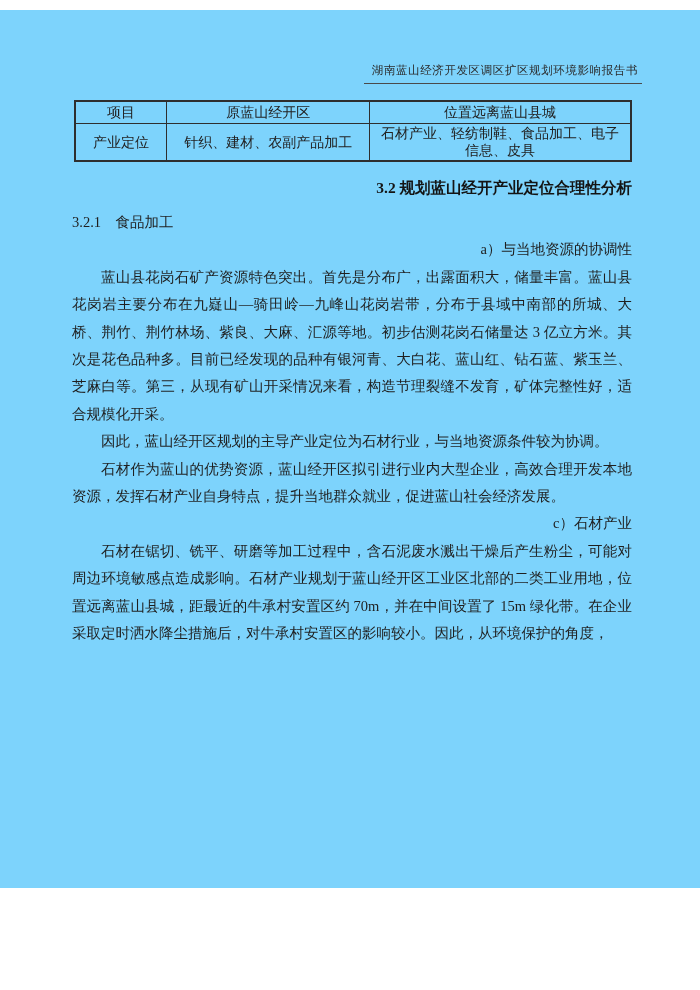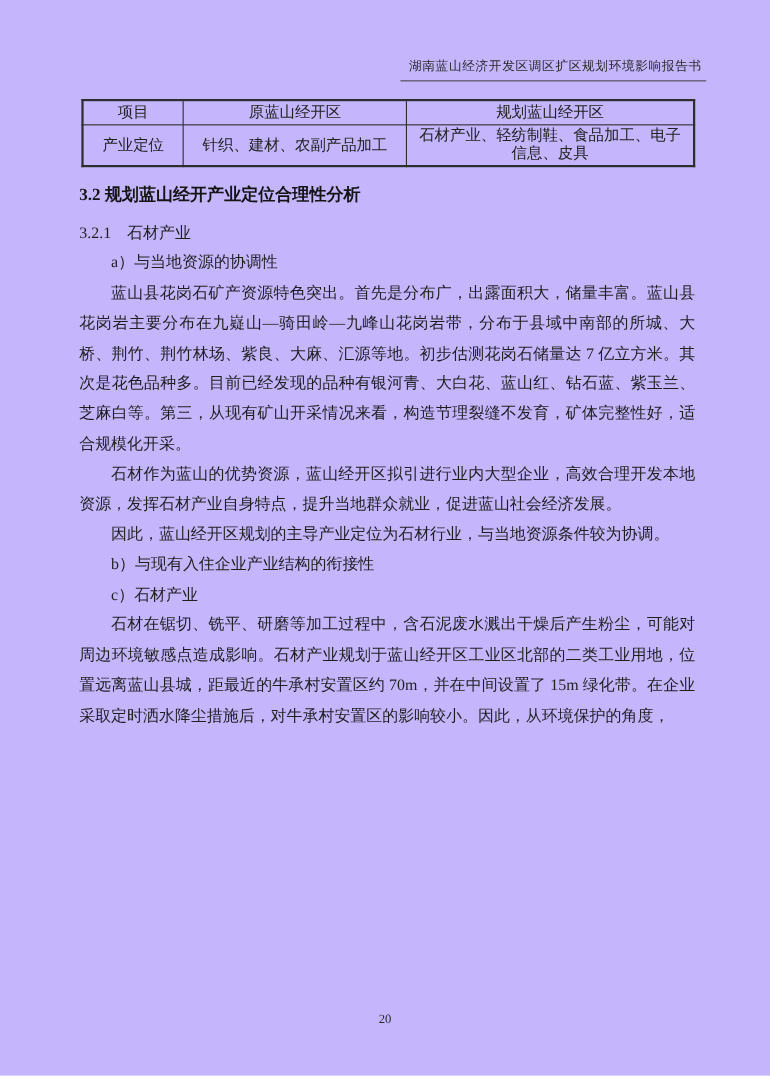--- a/index.html
+++ b/index.html
@@ -1,23 +1,24 @@
 <!DOCTYPE html>
 <html lang="zh"><head>
 <meta charset="utf-8">
 <style>
   html, body { margin: 0; padding: 0; background: #ffffff; }
   .page {
     position: relative;
     width: 700px;
-    height: 978px;
-    background: #c4b5fd;
+    height: 878px;
+    background: #7dd3fc;
     font-family: "Liberation Serif", "DejaVu Serif", serif;
     color: #1c1c1c;
     overflow: hidden;
+    margin-top: 10px;
   }
   .doc-header {
     position: absolute;
     top: 53px;
     right: 58px;
     font-size: 11.5px;
     letter-spacing: 0.6px;
     color: #2a2a2a;
     padding: 0 4px 5px 8px;
     border-bottom: 1px solid #4a4a4a;
@@ -55,38 +56,38 @@
     font-size: 14.5px;
     line-height: 27.4px;
     text-align: justify;
     color: #1f1f1f;
   }
   .sec-heading {
     font-size: 15.5px;
     font-weight: bold;
     line-height: 30px;
     margin: 0 0 6px 0;
-    text-align: left;
+    text-align: right;
     color: #141414;
   }
   .sub-heading {
     font-size: 14.5px;
     font-weight: normal;
     line-height: 27.4px;
     margin: 0;
     text-align: left;
   }
   .para {
     margin: 0;
     text-indent: 2em;
   }
   .list-item {
     margin: 0;
     text-indent: 2em;
-    text-align: left;
+    text-align: right;
   }
   .page-number {
     position: absolute;
     top: 921px;
     left: 0;
     width: 100%;
     text-align: center;
     font-size: 11.5px;
     color: #2a2a2a;
   }
@@ -101,39 +102,38 @@
   <table class="info-table">
     <colgroup>
       <col class="col-item">
       <col class="col-orig">
       <col class="col-planned">
     </colgroup>
     <thead>
       <tr>
         <th>项目</th>
         <th>原蓝山经开区</th>
-        <th>规划蓝山经开区</th>
+        <th>位置远离蓝山县城</th>
       </tr>
     </thead>
     <tbody>
       <tr>
         <td>产业定位</td>
         <td>针织、建材、农副产品加工</td>
         <td>石材产业、轻纺制鞋、食品加工、电子信息、皮具</td>
       </tr>
     </tbody>
   </table>
 
   <div class="doc-body">
     <h2 class="sec-heading">3.2 规划蓝山经开产业定位合理性分析</h2>
-    <h3 class="sub-heading">3.2.1　石材产业</h3>
+    <h3 class="sub-heading">3.2.1　食品加工</h3>
     <p class="list-item">a）与当地资源的协调性</p>
-    <p class="para">蓝山县花岗石矿产资源特色突出。首先是分布广，出露面积大，储量丰富。蓝山县花岗岩主要分布在九嶷山—骑田岭—九峰山花岗岩带，分布于县域中南部的所城、大桥、荆竹、荆竹林场、紫良、大麻、汇源等地。初步估测花岗石储量达 7 亿立方米。其次是花色品种多。目前已经发现的品种有银河青、大白花、蓝山红、钻石蓝、紫玉兰、芝麻白等。第三，从现有矿山开采情况来看，构造节理裂缝不发育，矿体完整性好，适合规模化开采。</p>
+    <p class="para">蓝山县花岗石矿产资源特色突出。首先是分布广，出露面积大，储量丰富。蓝山县花岗岩主要分布在九嶷山—骑田岭—九峰山花岗岩带，分布于县域中南部的所城、大桥、荆竹、荆竹林场、紫良、大麻、汇源等地。初步估测花岗石储量达 3 亿立方米。其次是花色品种多。目前已经发现的品种有银河青、大白花、蓝山红、钻石蓝、紫玉兰、芝麻白等。第三，从现有矿山开采情况来看，构造节理裂缝不发育，矿体完整性好，适合规模化开采。</p>
+    <p class="para">因此，蓝山经开区规划的主导产业定位为石材行业，与当地资源条件较为协调。</p>
     <p class="para">石材作为蓝山的优势资源，蓝山经开区拟引进行业内大型企业，高效合理开发本地资源，发挥石材产业自身特点，提升当地群众就业，促进蓝山社会经济发展。</p>
-    <p class="para">因此，蓝山经开区规划的主导产业定位为石材行业，与当地资源条件较为协调。</p>
-    <p class="list-item">b）与现有入住企业产业结构的衔接性</p>
     <p class="list-item">c）石材产业</p>
     <p class="para">石材在锯切、铣平、研磨等加工过程中，含石泥废水溅出干燥后产生粉尘，可能对周边环境敏感点造成影响。石材产业规划于蓝山经开区工业区北部的二类工业用地，位置远离蓝山县城，距最近的牛承村安置区约 70m，并在中间设置了 15m 绿化带。在企业采取定时洒水降尘措施后，对牛承村安置区的影响较小。因此，从环境保护的角度，</p>
   </div>
 
   <div class="page-number">20</div>
 
 </div>
 
 </body></html>

